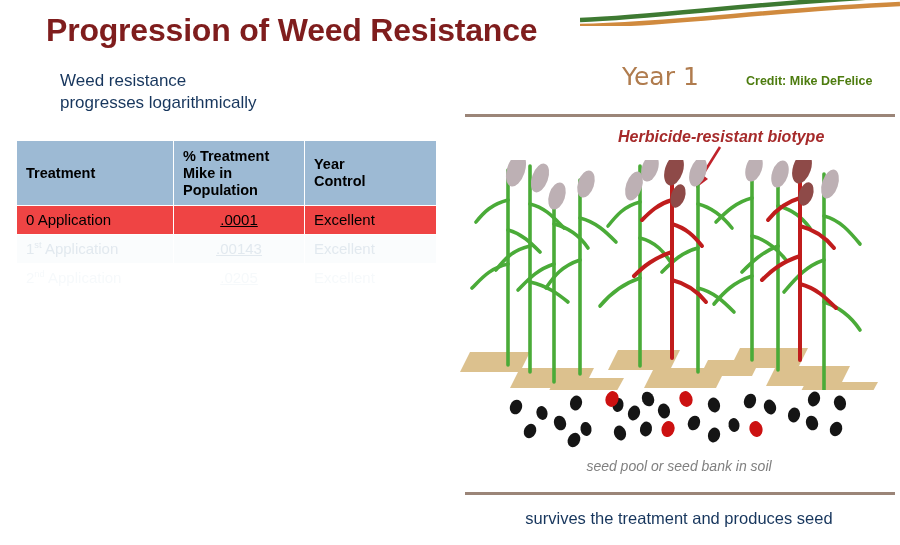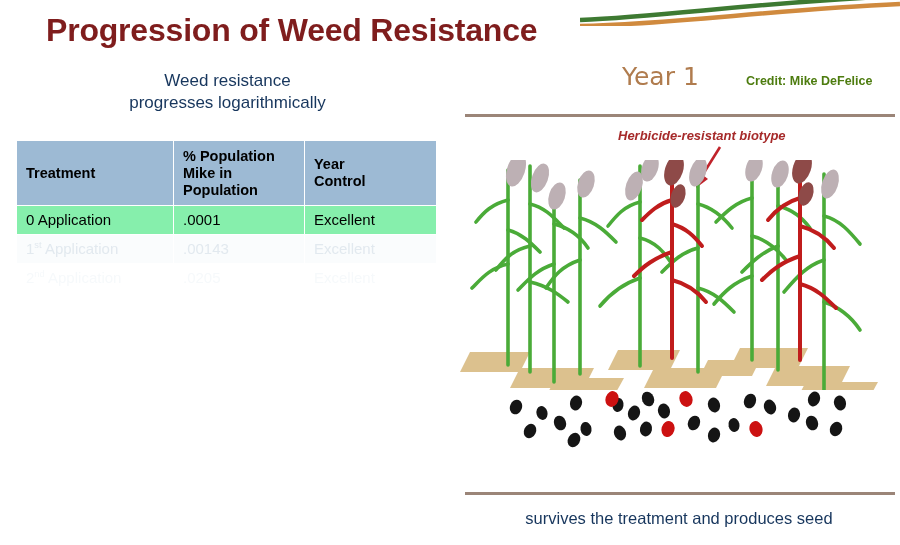--- a/index.html
+++ b/index.html
@@ -35,21 +35,20 @@
     white-space: nowrap;
   }
 
   
   #left-col {
     position: absolute;
     left: 0; top: 70px;
     width: 455px;
   }
   #subtitle {
-    text-align: center;
     font-size: 17px;
     color: #17365d;
     line-height: 1.32;
     padding: 0 60px;
   }
   #subtitle .line { display: block; }
 
   
   #data-table {
     position: absolute;
@@ -70,27 +69,27 @@
     line-height: 1.16;
   }
   #data-table td {
     font-size: 15px;
     color: #000000;
     padding: 5px 9px;
     border: 1.5px solid #ffffff;
     line-height: 1.2;
     white-space: nowrap;
   }
-  #data-table tr.row-body td { background: #86efac; }
+  #data-table tr.row-body td { background: #ef4444; }
   #data-table tr.fade-1 td { background: #fafcfd; color: #e2e9ef; }
   #data-table tr.fade-2 td { background: #ffffff; color: #f6f9fb; }
   .col-treat { width: 157px; }
   .col-pct    { width: 131px; }
   .col-ctrl   { width: 132px; }
-  td.cell-pct { text-align: left; }
+  td.cell-pct { text-align: center; text-decoration: underline; }
   sup { font-size: 0.62em; vertical-align: super; }
 
   
   #right-panel {
     position: absolute;
     left: 458px; top: 0;
     width: 442px; height: 462px;
   }
   #year-label {
     position: absolute;
@@ -113,21 +112,21 @@
     width: 430px;
     height: 3px;
     background: #9b8578;
   }
   #rule-top { top: 114px; }
   #rule-bottom { top: 492px; }
 
   #biotype-label {
     position: absolute;
     left: 160px; top: 128px;
-    font-size: 13px;
+    font-size: 16px;
     font-style: italic;
     font-weight: bold;
     color: #a62a2a;
     white-space: nowrap;
   }
   #biotype-arrow {
     position: absolute;
     left: 232px; top: 145px;
     width: 34px; height: 44px;
   }
@@ -186,21 +185,21 @@
       <col class="col-treat">
         <col class="col-pct">
         <col class="col-ctrl">
     </colgroup>
     <thead>
       <tr>
         <th>
           <span>Treatment</span>
         </th>
         <th>
-          <span>% Population</span><br>
+          <span>% Treatment</span><br>
           <span>Mike in</span><br>
           <span>Population</span>
         </th>
         <th>
           <span>Year</span><br>
           <span>Control</span>
         </th>
       </tr>
     </thead>
     <tbody>
@@ -346,20 +345,21 @@
         <ellipse cx="160" cy="20" rx="5.5" ry="7" transform="rotate(10 160 20)"></ellipse>
       </g>
       <g fill="#cc1111">
         <ellipse cx="154" cy="14" rx="6.5" ry="8" transform="rotate(18 154 14)"></ellipse>
         <ellipse cx="228" cy="14" rx="6.5" ry="8" transform="rotate(-18 228 14)"></ellipse>
         <ellipse cx="210" cy="44" rx="6.5" ry="8" transform="rotate(16 210 44)"></ellipse>
         <ellipse cx="298" cy="44" rx="6.5" ry="8" transform="rotate(-14 298 44)"></ellipse>
       </g>
     </svg>
 
+    <div id="seed-caption">seed pool or seed bank in soil</div>
 
     <div id="rule-bottom" class="hrule"></div>
 
     <div id="bottom-caption">
       <span class="line">survives the treatment and produces seed</span>
     </div>
 
   </div>
 </div>
 

